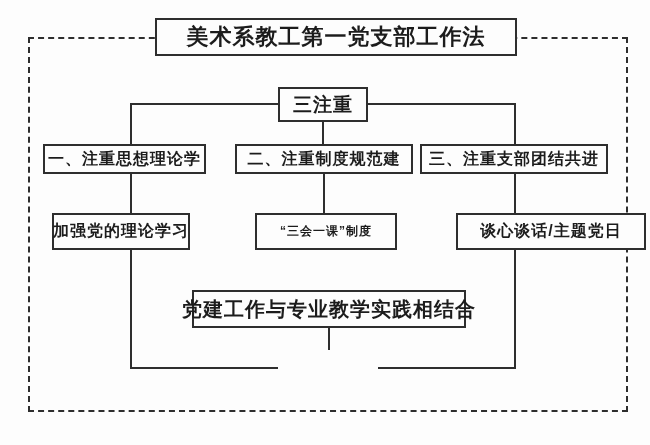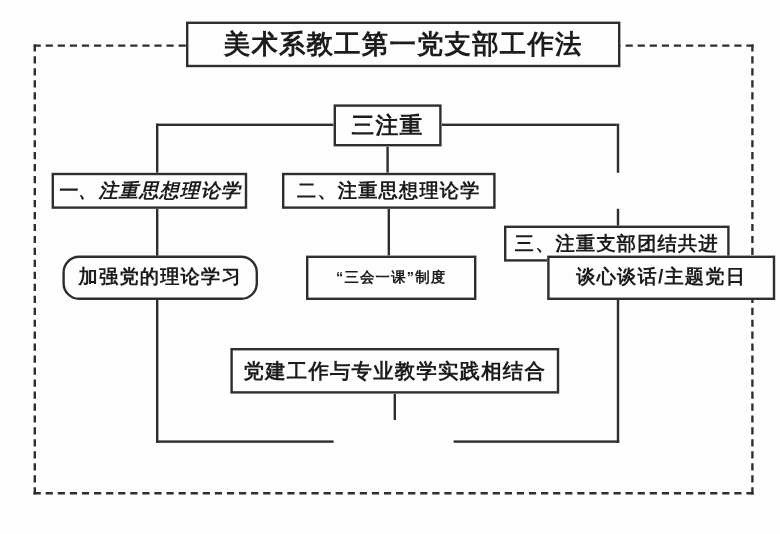--- a/index.html
+++ b/index.html
@@ -36,27 +36,27 @@
     letter-spacing:1px;
   }
   .line{
     position:absolute;
     background:var(--line);
     z-index:1;
   }
   
   .n-title{left:155px;top:18px;width:362px;height:38px;font-size:22px;z-index:3;}
   .n-top  {left:278px;top:87px;width:90px;height:35px;font-size:19px;text-align:center;}
-  .n-e1{left:43px; top:144px;width:163px;height:30px;font-size:16px;font-style:italic;}
+  .n-e1{left:43px; top:144px;width:163px;height:30px;font-size:16px;}
   .n-e2{left:235px;top:144px;width:178px;height:30px;font-size:16px;}
-  .n-e3{left:420px;top:144px;width:188px;height:30px;font-size:16px;margin-top:44px;}
-  .n-m1{left:52px; top:213px;width:163px;height:37px;font-size:16px;border-radius:14px;}
+  .n-e3{left:420px;top:144px;width:188px;height:30px;font-size:16px;}
+  .n-m1{left:52px; top:213px;width:138px;height:37px;font-size:16px;}
   .n-m2{left:255px;top:213px;width:142px;height:37px;font-size:12px;}
   .n-m3{left:420px;top:213px;width:190px;height:37px;font-size:16px;margin-left:36px;}
-  .n-int{left:192px;top:290px;width:274px;height:38px;font-size:17px;}
+  .n-int{left:192px;top:290px;width:274px;height:38px;font-size:20px;}
   .n-bot{left:278px;top:350px;width:100px;height:38px;font-size:19px;}
   
   .lh1{left:130px;top:103px;width:148px;height:2px;}
   .lh2{left:368px;top:103px;width:146px;height:2px;}
   .lv1{left:130px;top:103px;width:2px;height:41px;}
   .lv2{left:514px;top:103px;width:2px;height:41px;}
   .lv3{left:322px;top:122px;width:2px;height:22px;}
   .lv4{left:130px;top:174px;width:2px;height:39px;}
   .lv5{left:323px;top:174px;width:2px;height:39px;}
   .lv6{left:514px;top:174px;width:2px;height:39px;}
@@ -92,21 +92,21 @@
   </div>
 
   <div class="node n-top">
     <span>三注重</span>
   </div>
 
   <div class="node n-e1">
     <span>一、注重思想理论学</span>
   </div>
   <div class="node n-e2">
-    <span>二、注重思想理论学</span>
+    <span>二、注重制度规范建</span>
   </div>
   <div class="node n-e3">
     <span>三、注重支部团结共进</span>
   </div>
 
   <div class="node n-m1">
     <span>加强党的理论学习</span>
   </div>
   <div class="node n-m2">
     <span>“三会一课”制度</span>

